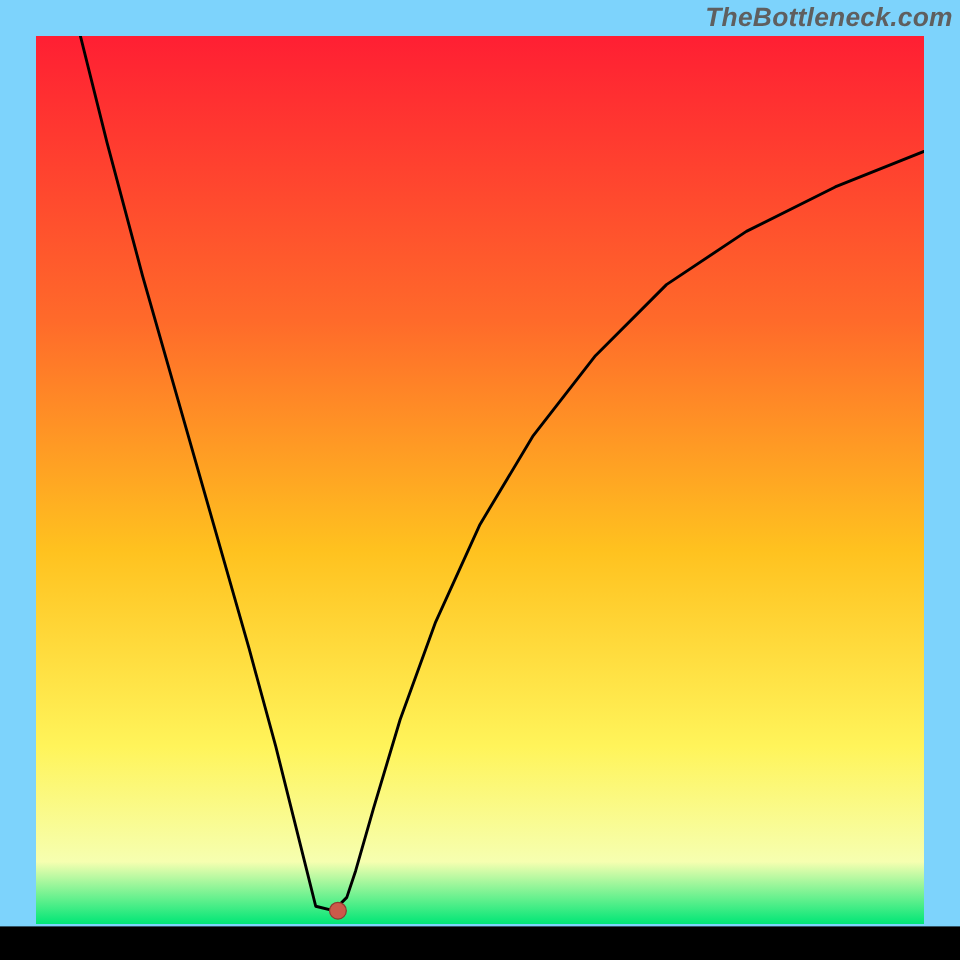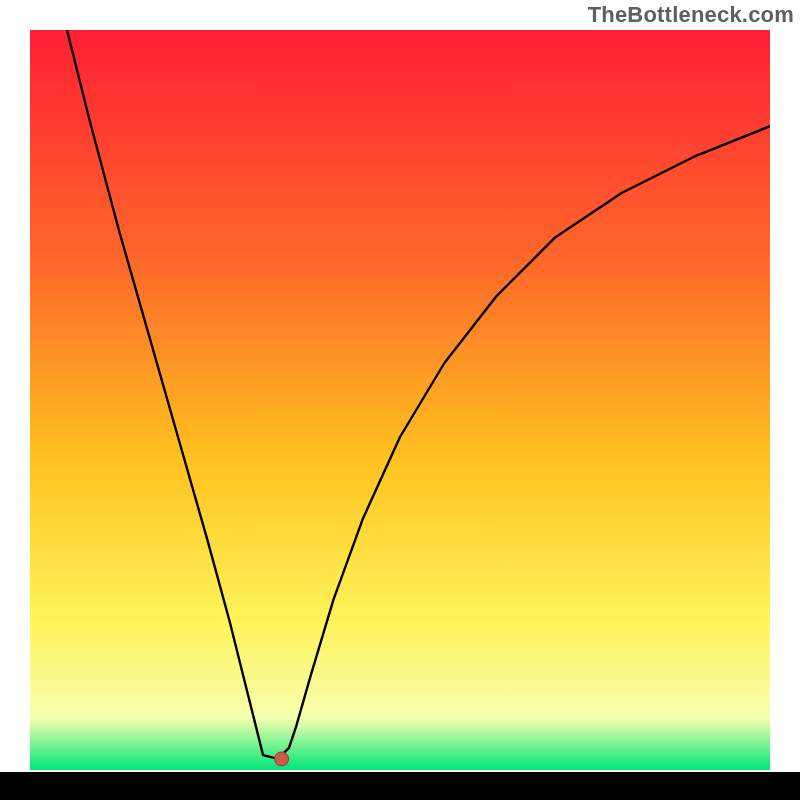--- a/index.html
+++ b/index.html
@@ -7,21 +7,22 @@
     padding: 0;
     width: 800px;
     height: 800px;
     background: #000000;
     font-family: Arial, Helvetica, sans-serif;
   }
   .outer {
     position: relative;
     width: 800px;
     height: 772px;
-    background: #ffffff;
+    background: #7dd3fc;
+    font-style: italic;
   }
   .attribution {
     position: absolute;
     top: 2px;
     right: 6px;
     color: #5f5f5f;
     font-size: 22px;
     font-weight: 600;
     letter-spacing: 0.2px;
     z-index: 5;

